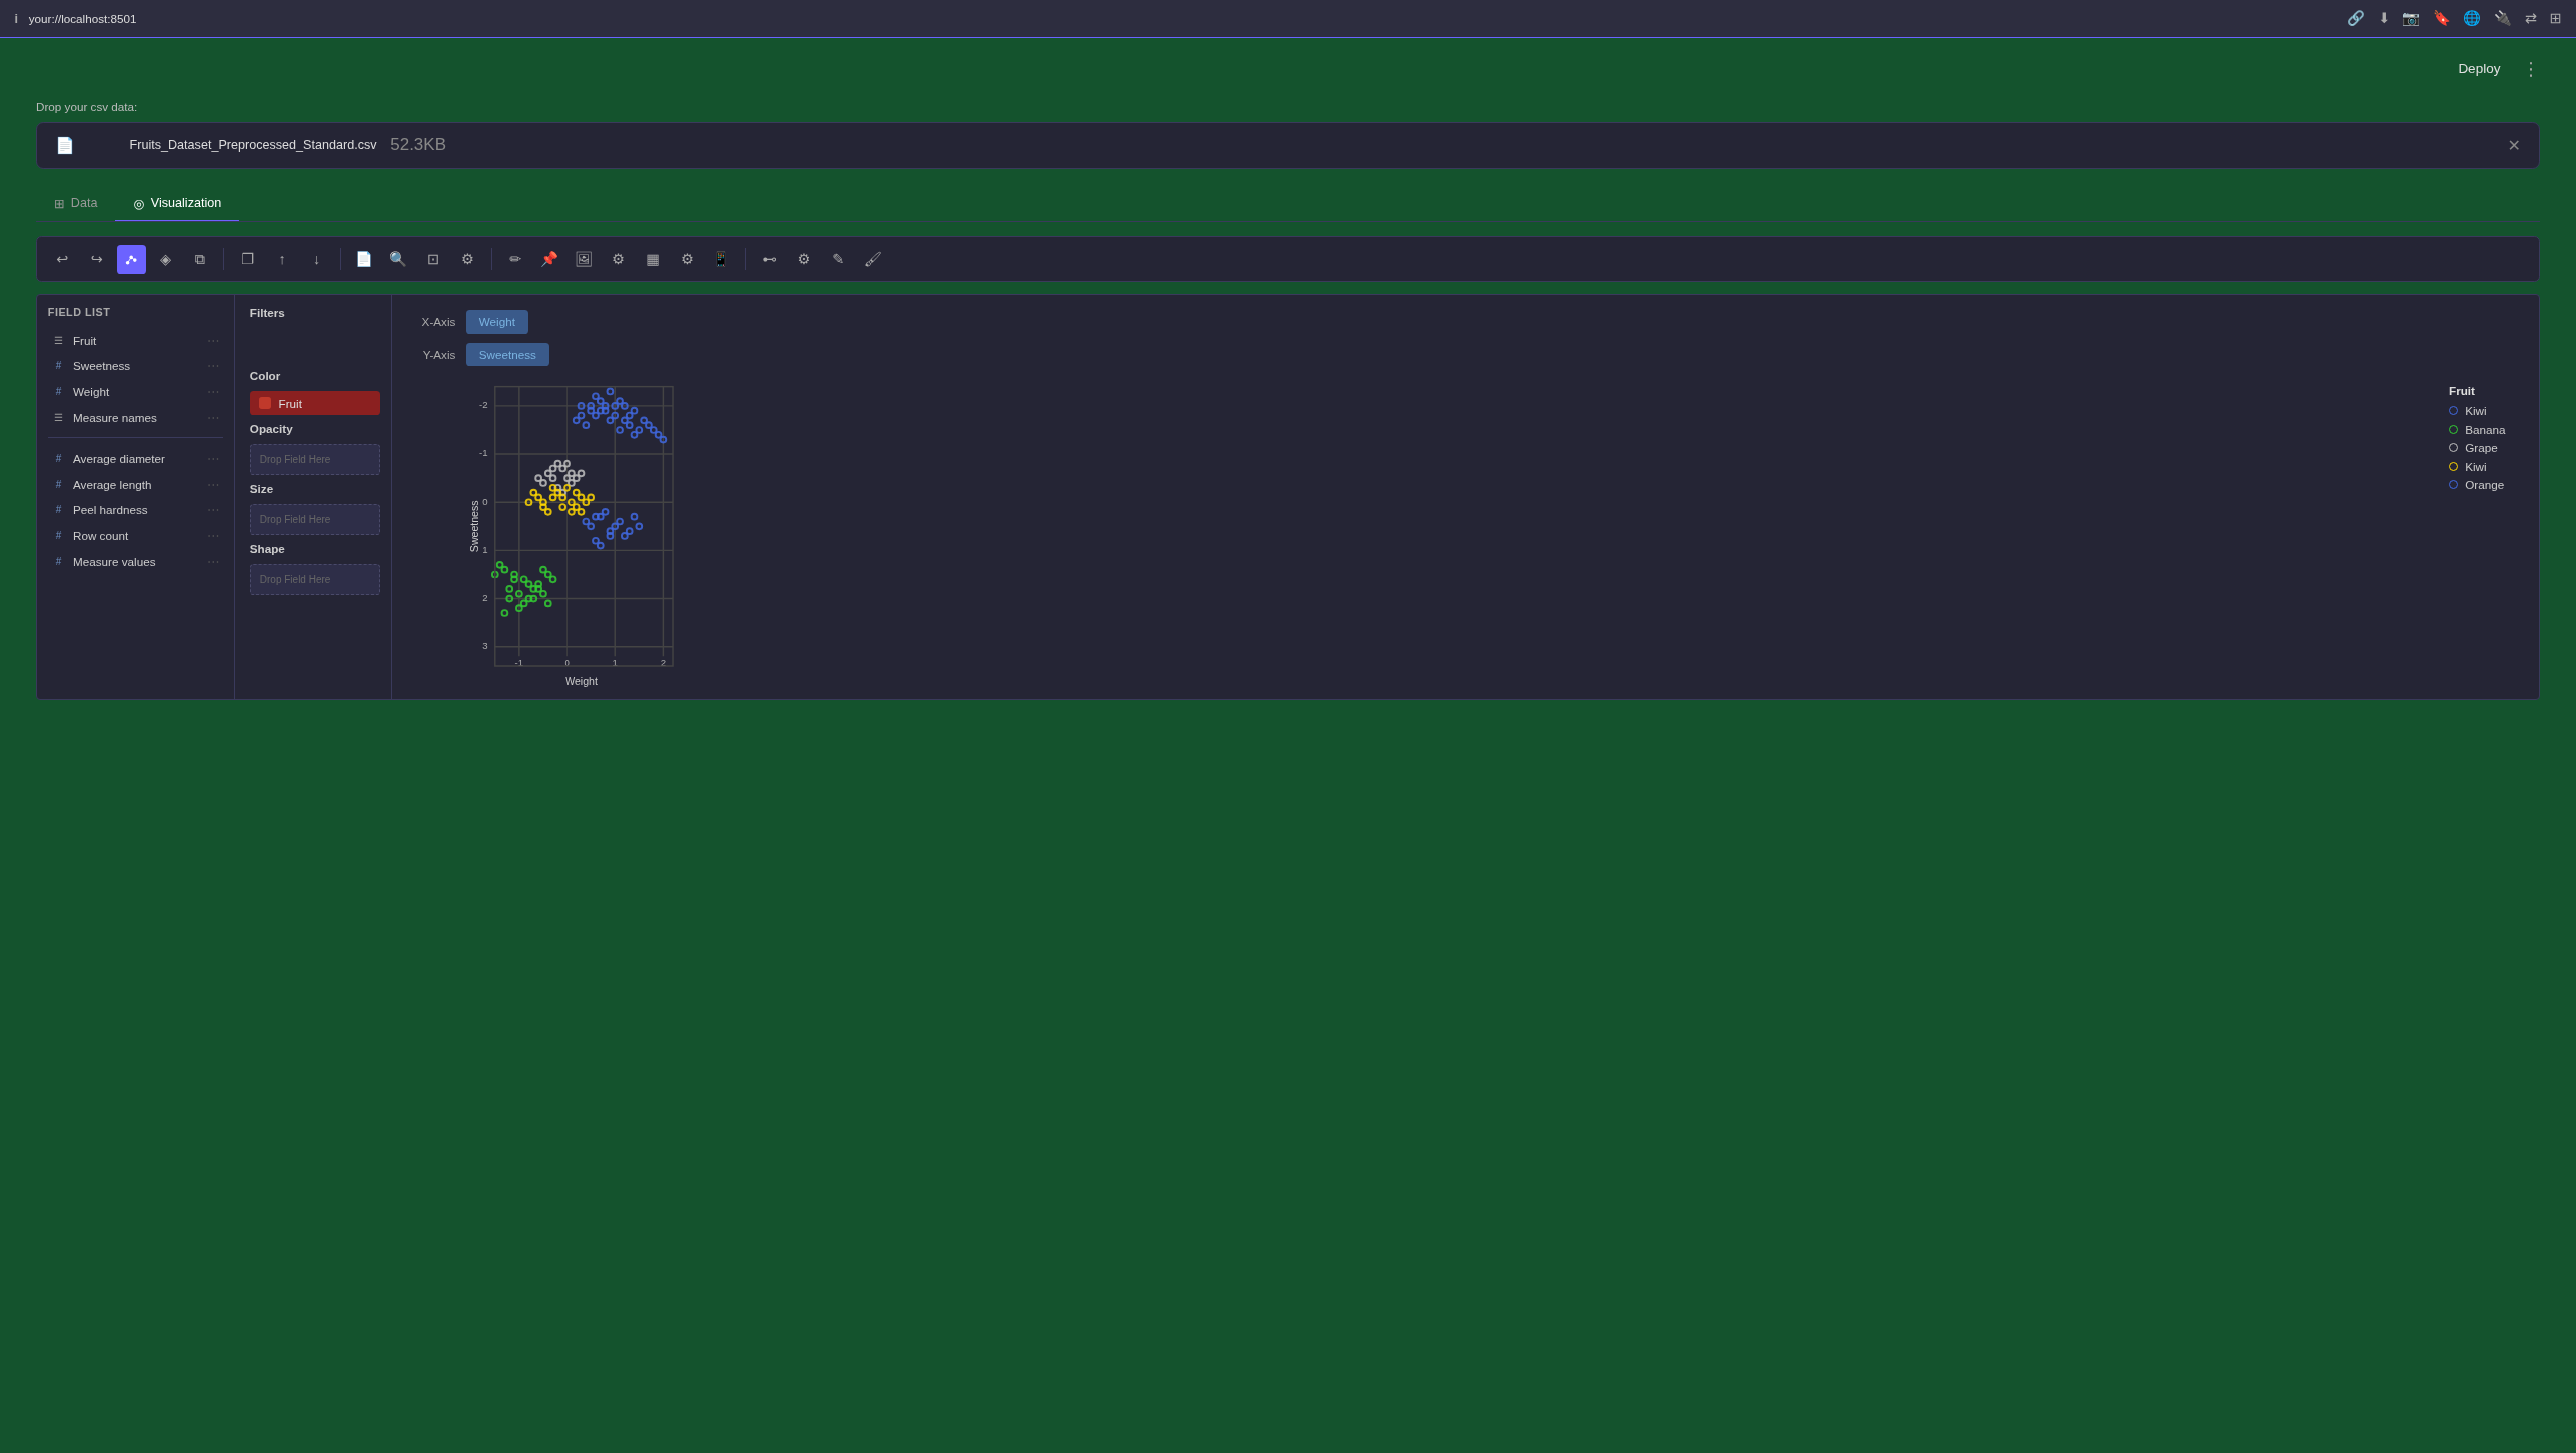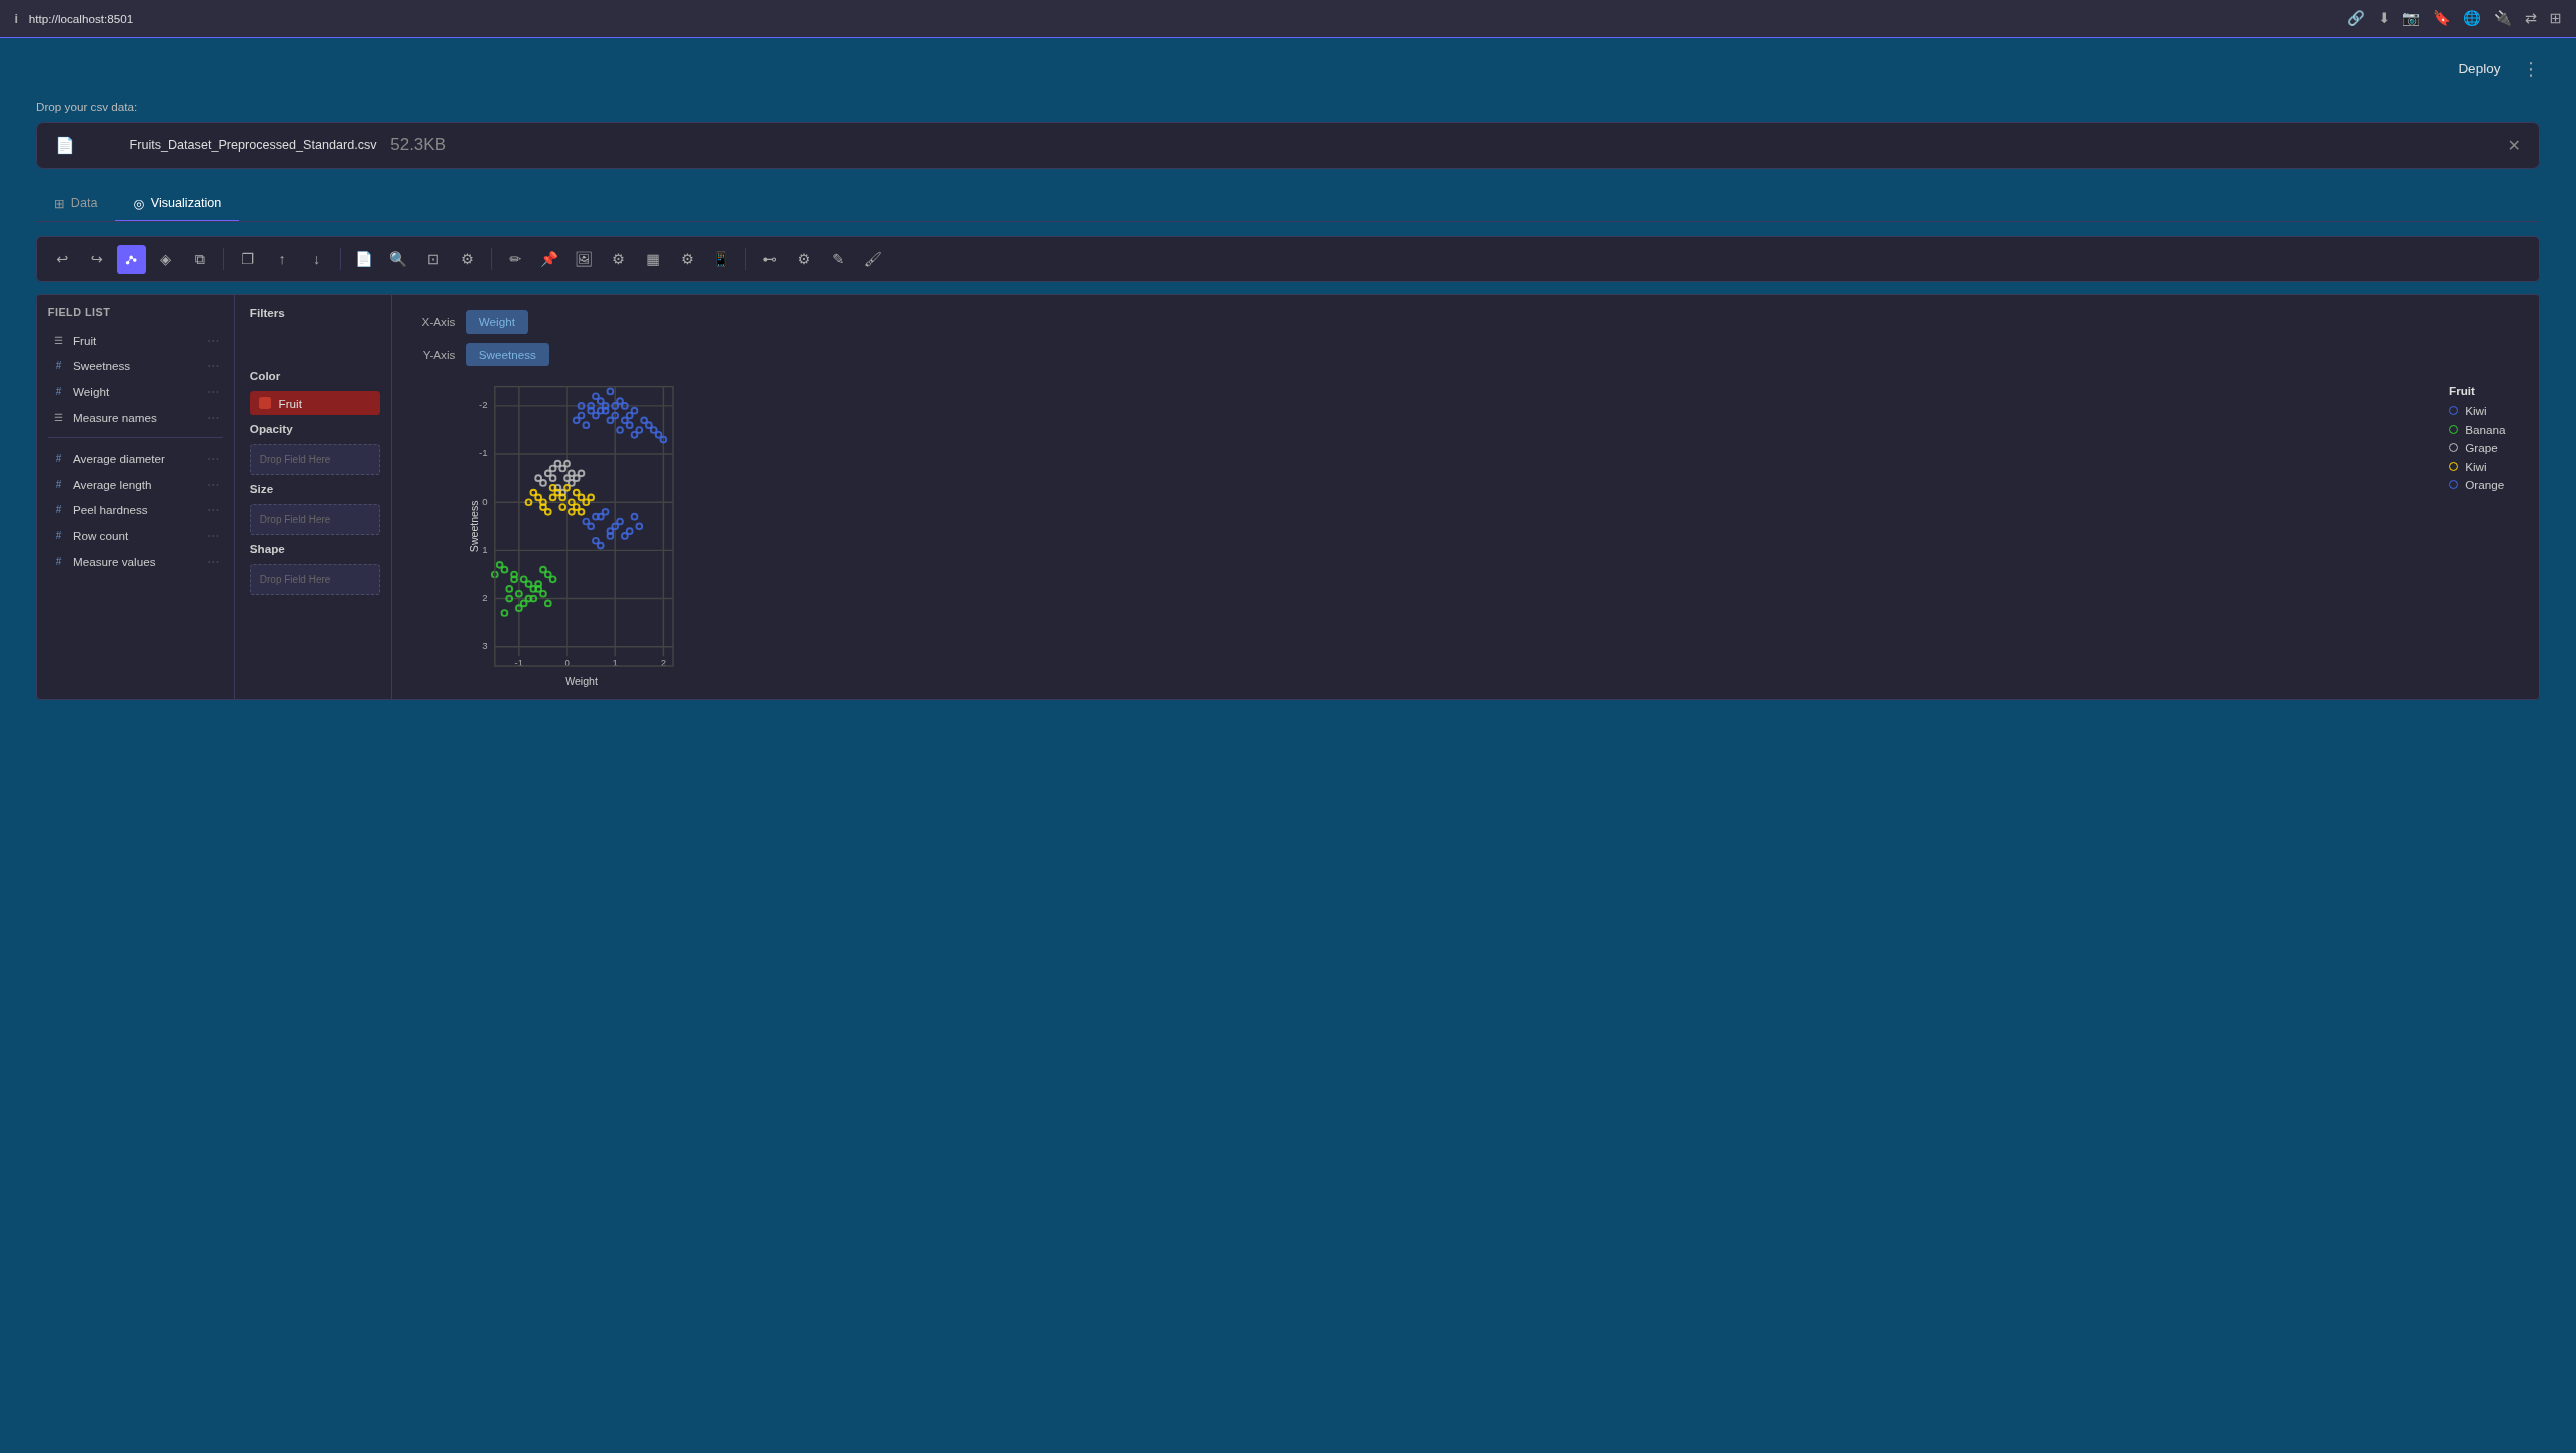--- a/index.html
+++ b/index.html
@@ -32,21 +32,21 @@
     .browser-actions {
       margin-left: auto;
       display: flex;
       gap: 12.6px;
       color: #aaa;
       font-size: 14.4px;
     }
 
     
     .app-container {
-      background: #0c4a6e;
+      background: #14532d;
       min-height: calc(100vh - 38px);
       padding: 18px 36px;
     }
 
     
     .app-header {
       display: flex;
       justify-content: flex-end;
       align-items: center;
       margin-bottom: 18px;
@@ -367,21 +367,21 @@
     
     ::-webkit-scrollbar { width: 5.4px; }
     ::-webkit-scrollbar-track { background: #1e1e2e; }
     ::-webkit-scrollbar-thumb { background: #3a3a5c; border-radius: 2.7px; }
   </style>
 </head>
 <body>
 
 <div class="browser-bar">
   <span class="browser-info-icon">i</span>
-  <span class="browser-url">http://localhost:8501</span>
+  <span class="browser-url">your://localhost:8501</span>
   <div class="browser-actions">
     <span>🔗</span>
     <span>⬇</span>
     <span>📷</span>
     <span>🔖</span>
     <span>🌐</span>
     <span>🔌</span>
     <span>⇄</span>
     <span>⊞</span>
   </div>

